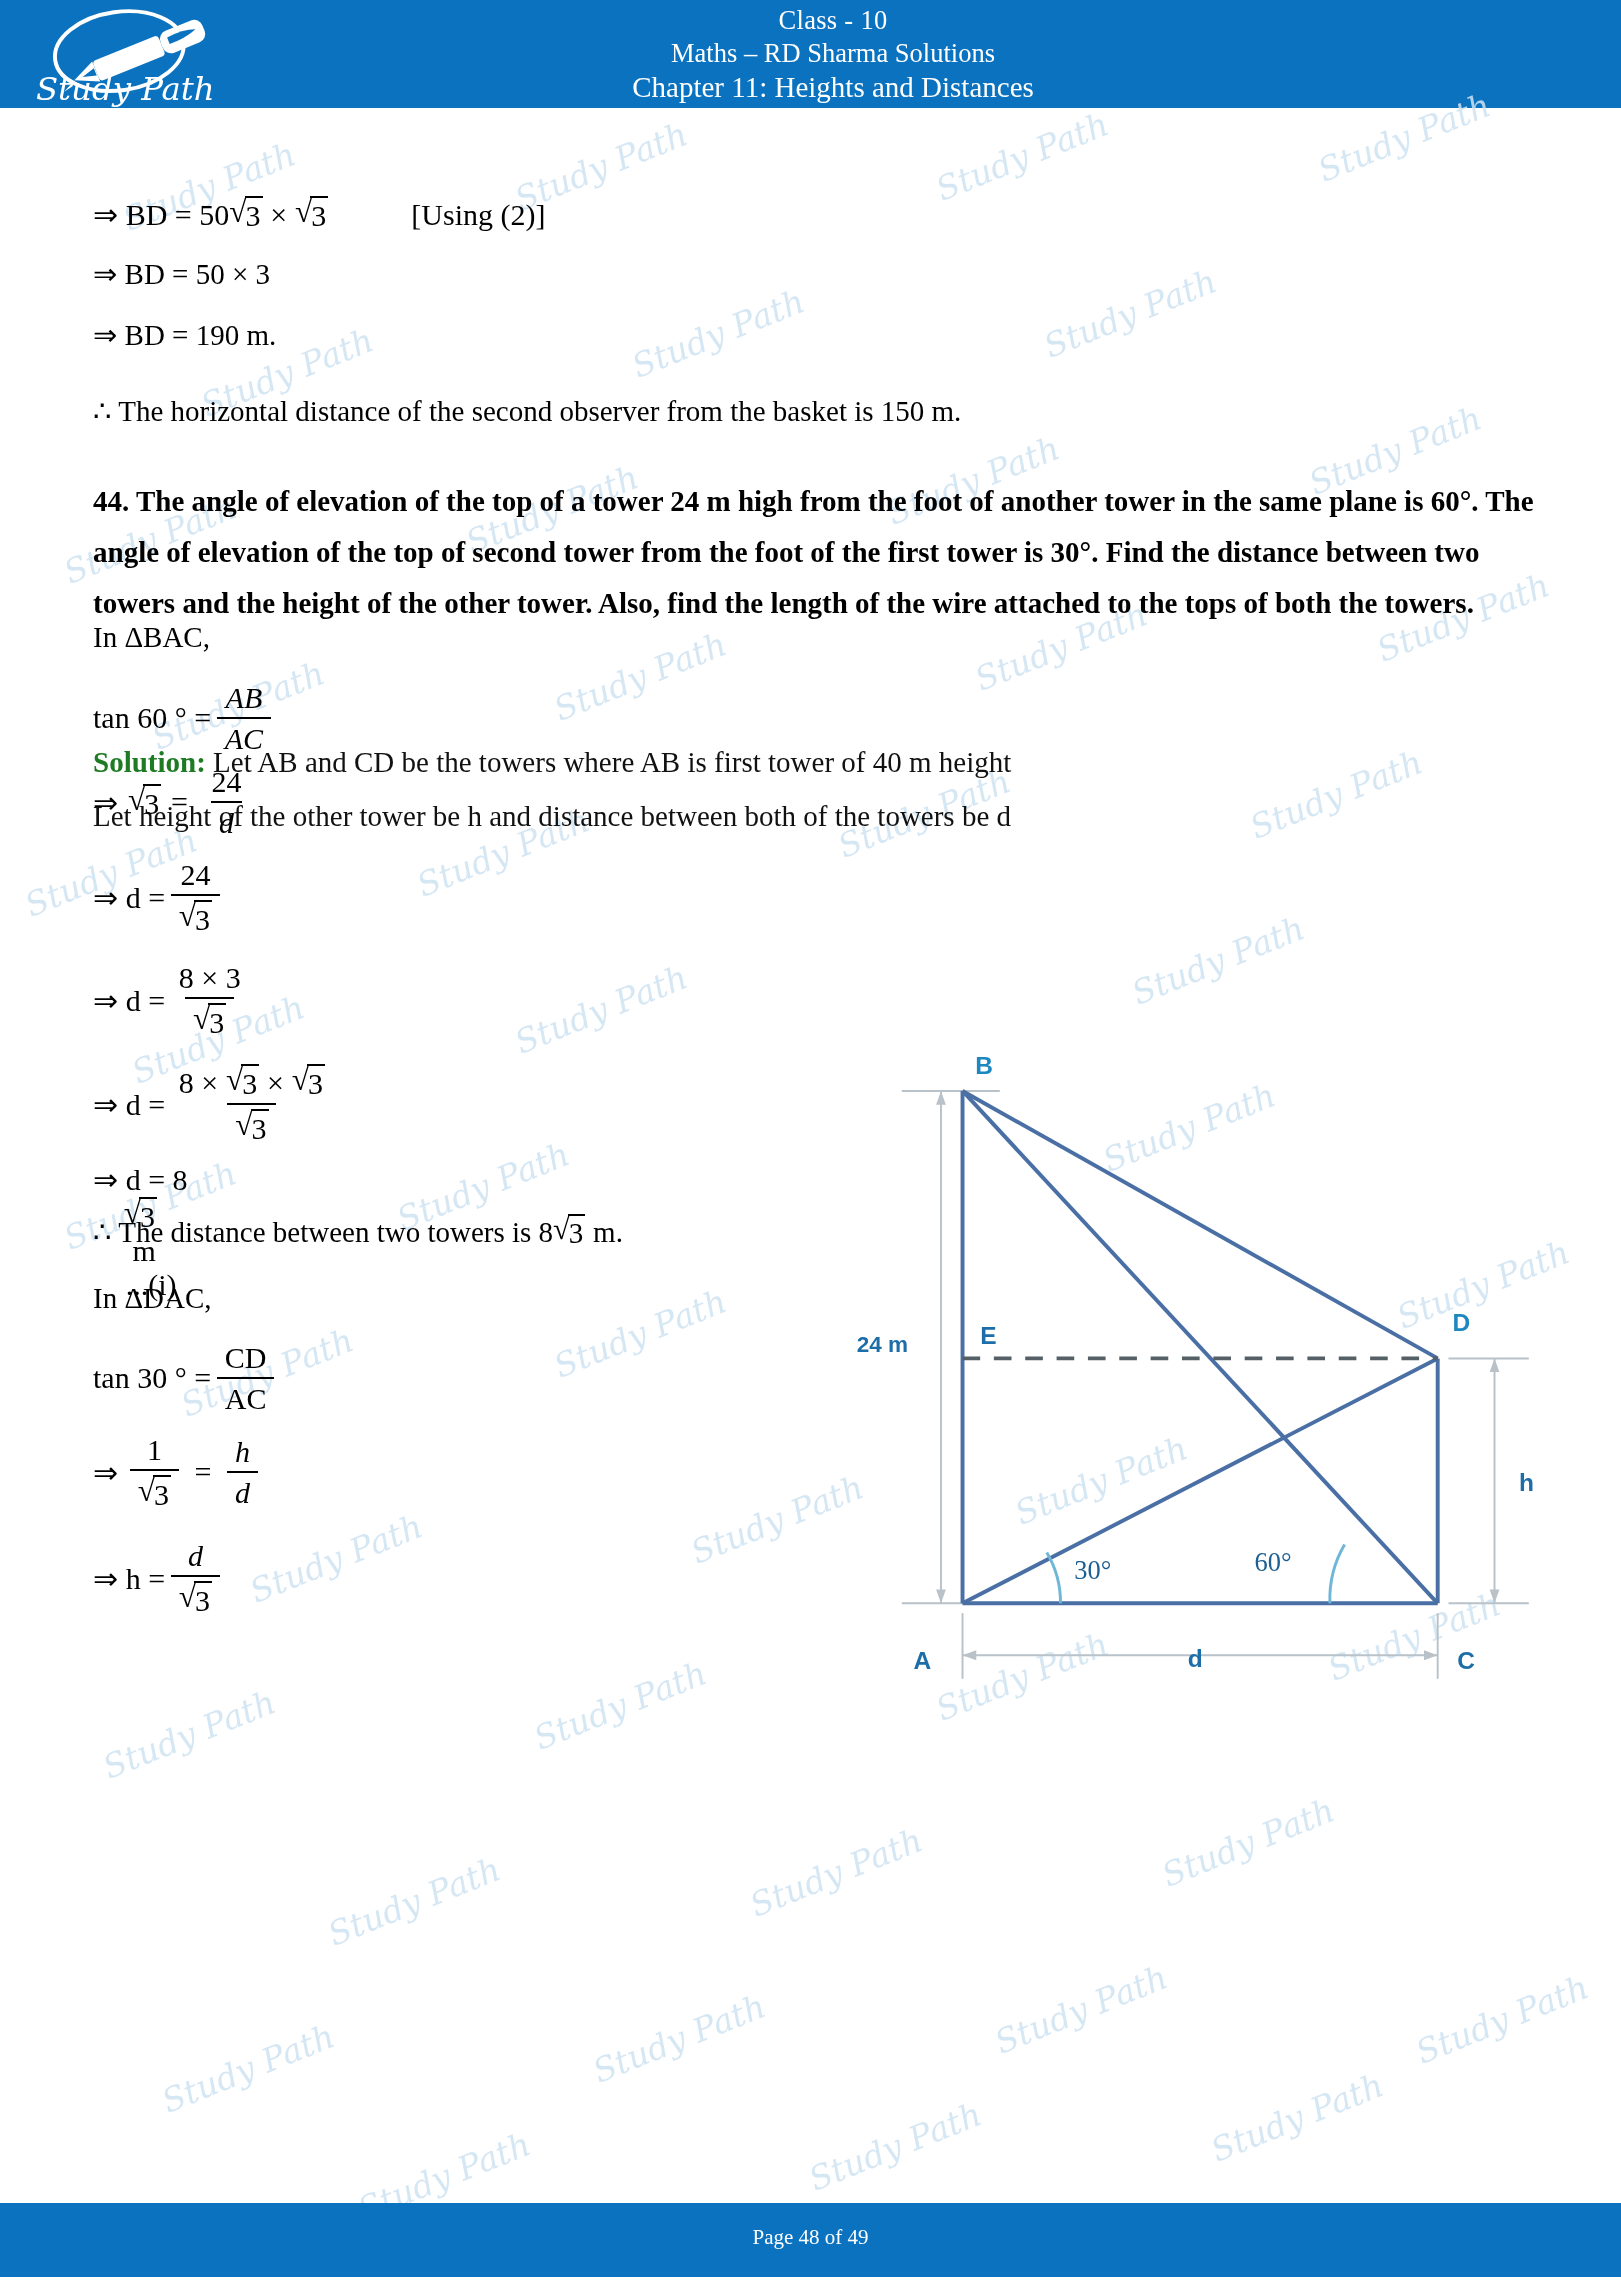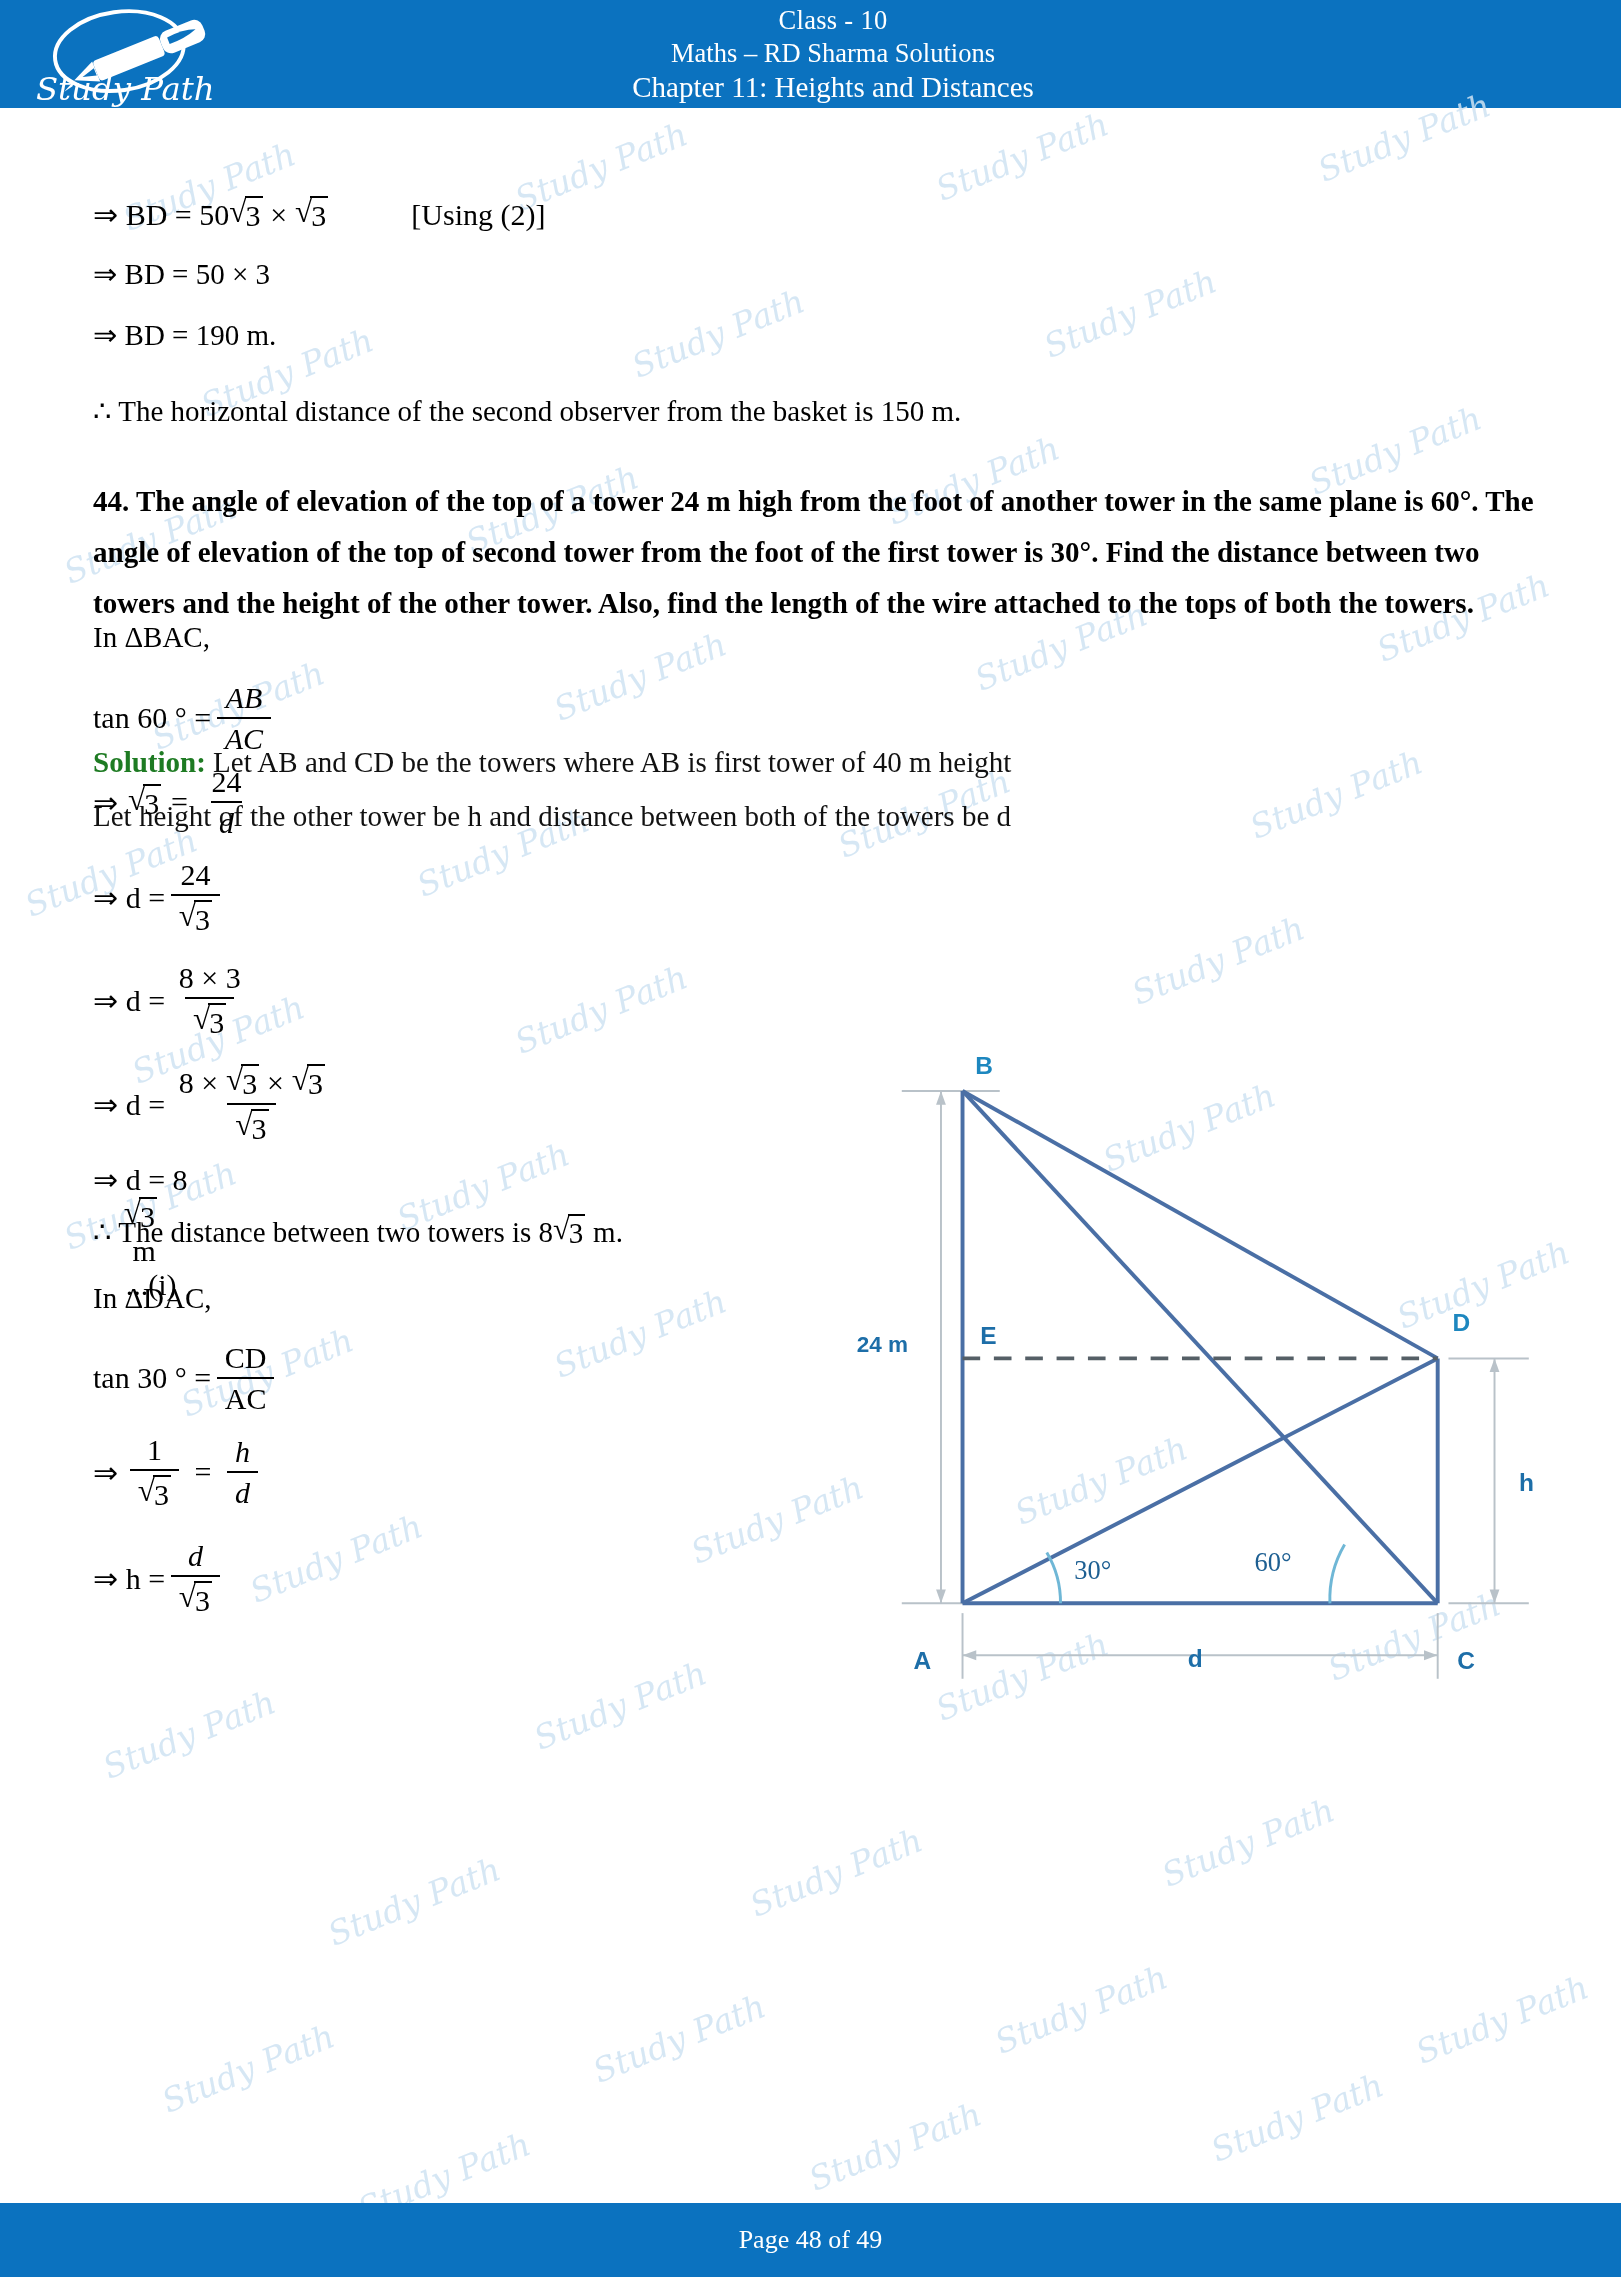--- a/index.html
+++ b/index.html
@@ -28,21 +28,21 @@
   .h-line1{font-size:26.5px;line-height:32px;letter-spacing:0.3px;}
   .h-line2{font-size:26.5px;line-height:34px;}
   .h-line3{font-size:29px;line-height:34px;}
 
   
   .footer{
     position:absolute;left:0;top:2203px;width:1621px;height:74px;
     background:#0b72bf;color:#ffffff;
     display:flex;align-items:flex-start;justify-content:center;
     padding-top:21.6px;box-sizing:border-box;
-    font-size:26px;
+    font-size:21px;
   }
 
   
   .page{
     position:absolute;left:0;top:108px;width:1621px;height:2096px;
   }
 
   
   .wm{
     position:absolute;

